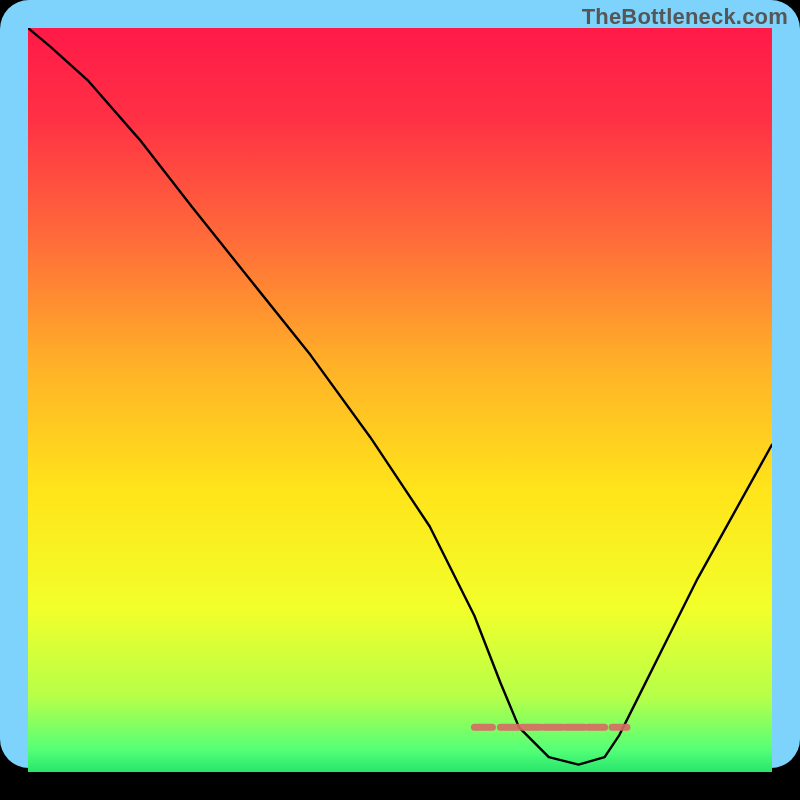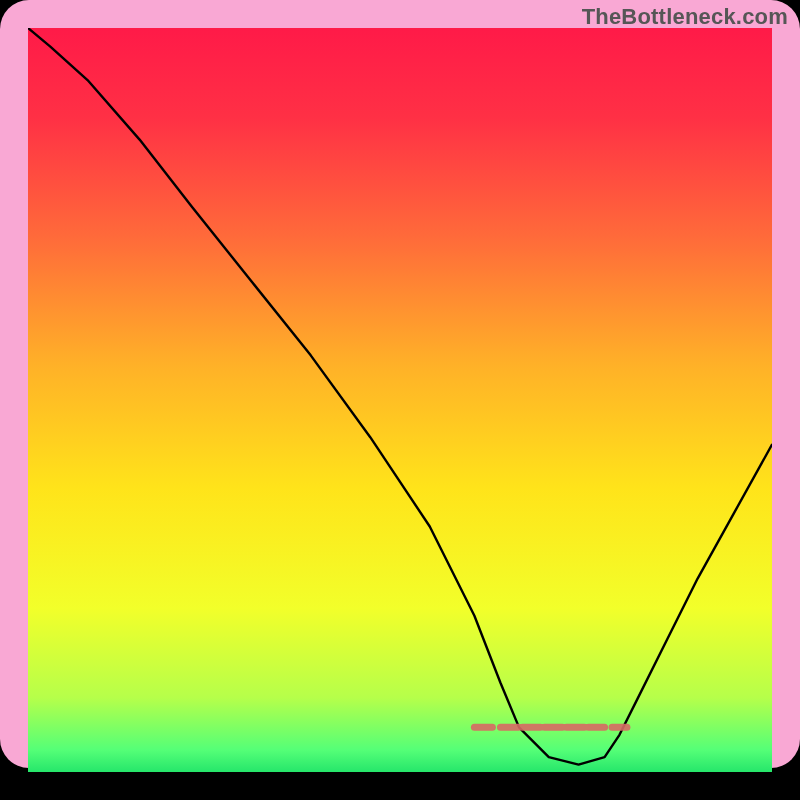--- a/index.html
+++ b/index.html
@@ -1,21 +1,21 @@
 <!DOCTYPE html>
 <html><head>
 <meta charset="utf-8">
 <style>
   * { margin: 0; padding: 0; box-sizing: border-box; }
   html, body { width: 800px; height: 800px; background: #000; overflow: hidden; }
   .frame {
     position: relative;
     width: 800px;
     height: 768px;
-    background: #f9a8d4;
+    background: #7dd3fc;
     border-radius: 29px;
   }
   .attribution {
     position: absolute;
     top: 4px;
     right: 12px;
     font-family: Arial, Helvetica, sans-serif;
     font-size: 22px;
     font-weight: bold;
     color: #565656;

